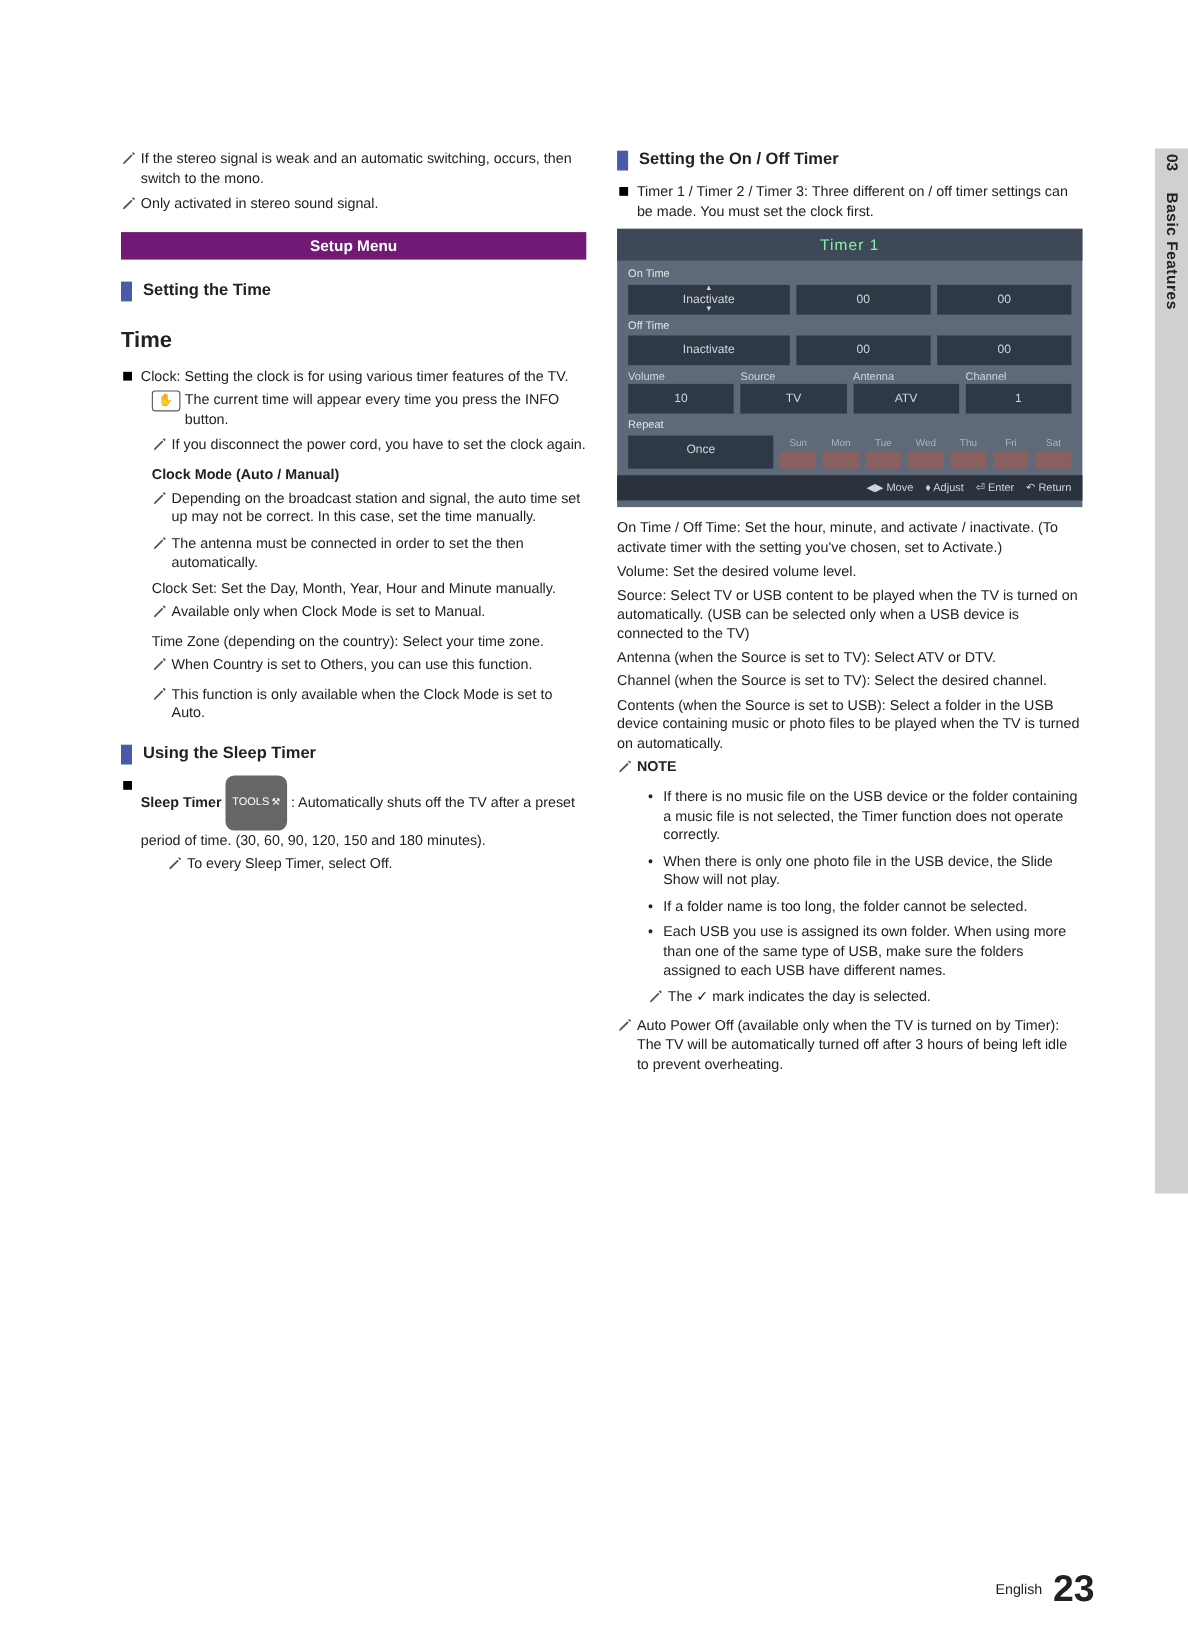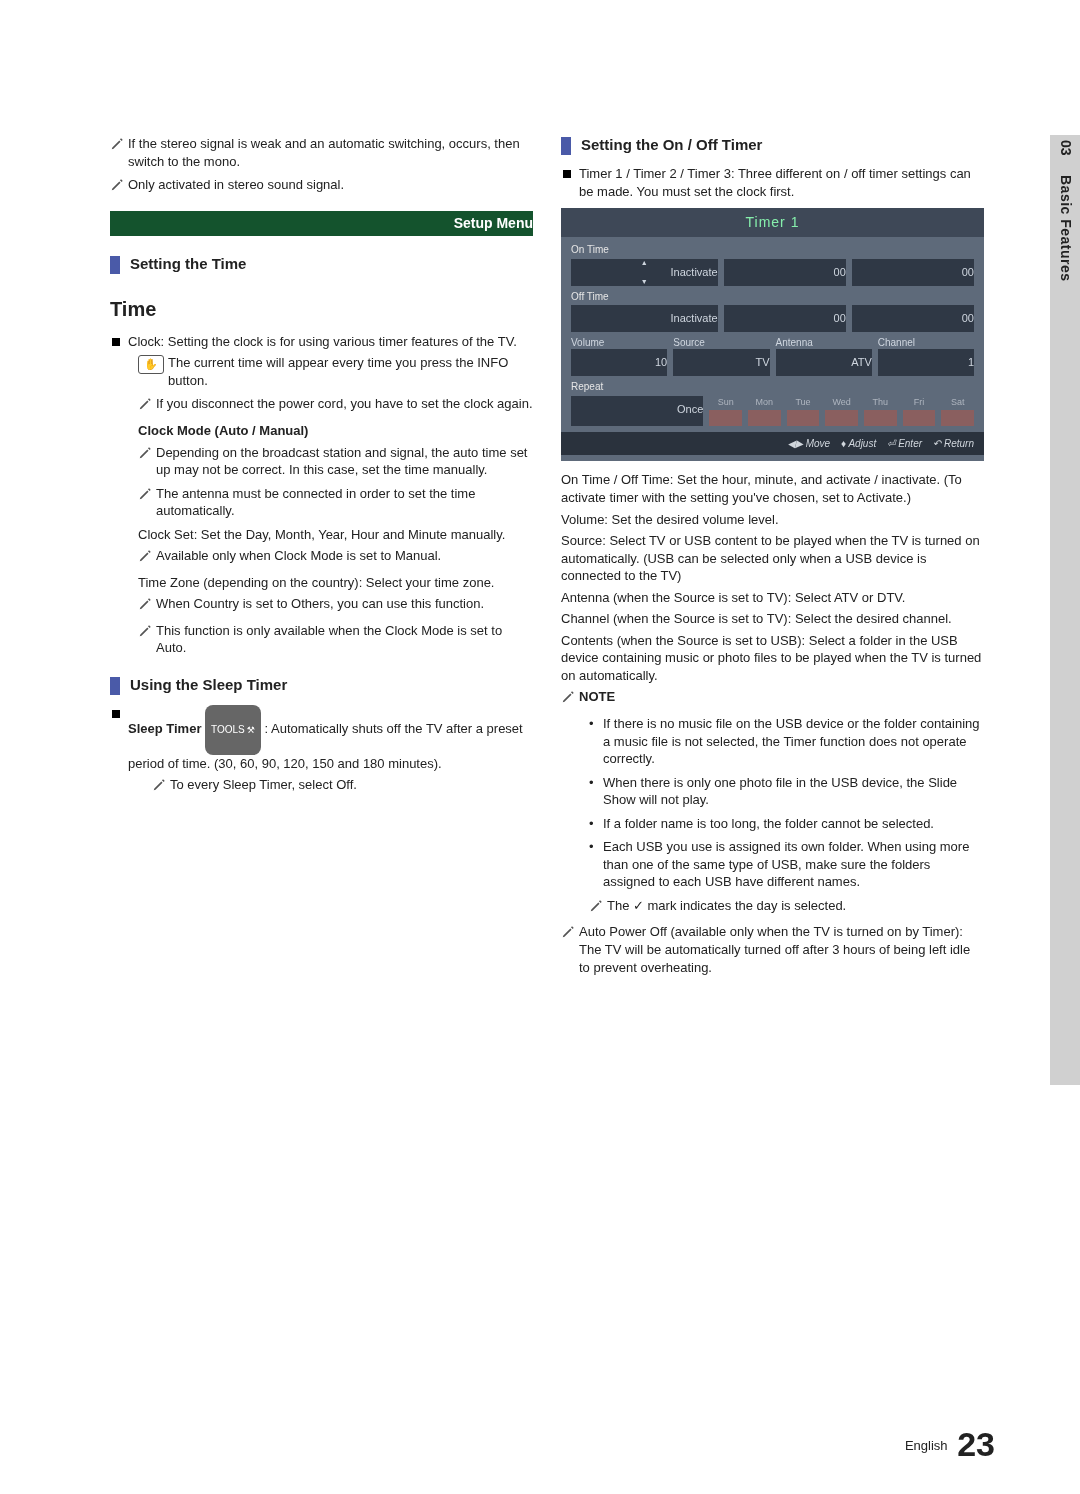--- a/index.html
+++ b/index.html
@@ -8,48 +8,48 @@
   .sidebar-tab { position: absolute; right: 0; top: 135px; width: 30px; height: 950px; background: #d0d0d0; }
   .sect-num { position: absolute; right: 6px; top: 140px; font-size: 14px; font-weight: bold; writing-mode: vertical-rl; }
   .sect-lbl { position: absolute; right: 6px; top: 175px; font-size: 14px; font-weight: bold; writing-mode: vertical-rl; letter-spacing: 0.5px; }
   .content { position: absolute; left: 110px; top: 135px; width: 875px; }
   .cols { display: flex; gap: 28px; }
   .col { width: 423px; font-size: 13px; line-height: 1.35; }
   .note-line { display: flex; align-items: flex-start; margin-bottom: 6px; }
   .pencil { flex: 0 0 18px; margin-top: 2px; }
   .pencil svg { width: 14px; height: 14px; }
   .hand { flex: 0 0 26px; border: 1px solid #555; border-radius: 3px; font-size: 11px; text-align: center; padding: 1px 2px; margin-right: 4px; margin-top: 1px; }
-  .menu-bar { background: #14532d; color: #fff; text-align: right; font-weight: bold; padding: 3px 0; margin: 14px 0 10px; font-size: 14px; }
+  .menu-bar { background: #701a75; color: #fff; text-align: center; font-weight: bold; padding: 3px 11px; margin: 14px 0 10px; font-size: 14px; }
   .sec-head { display: flex; align-items: flex-end; margin: 18px 0 10px; }
   .sec-bar { width: 10px; height: 18px; background: #4a5aa8; margin-right: 10px; }
   .sec-title { font-weight: bold; font-size: 15px; }
   h2.time { font-size: 20px; font-weight: bold; margin: 22px 0 10px; }
   .item-lead { display: flex; align-items: flex-start; margin: 8px 0 4px; }
   .sq { width: 8px; height: 8px; background: #000; margin: 5px 8px 0 2px; flex: 0 0 8px; }
   .sub { margin-left: 28px; }
   .sub2 { margin-left: 42px; }
   .b { font-weight: bold; }
   .tools-badge { display: inline-block; background: #666; color: #fff; font-size: 10px; border-radius: 8px; padding: 18px 6px; vertical-align: middle; }
   .tools-badge::after { content: "⚒"; font-size: 9px; margin-left: 2px; }
   .timer-panel { background: #5e6a7a; color: #e6e6e6; font-size: 11px; padding: 0 0 6px; margin: 8px 0 10px; }
   .timer-title { background: #3e4857; color: #86efac; text-align: center; padding: 5px 0; font-size: 14px; letter-spacing: 1px; }
   .tp-row { padding: 2px 10px 0; }
   .tp-lbl { font-size: 10px; margin: 4px 0 2px; }
   .tp-flex { display: flex; gap: 6px; }
-  .tp-cell { background: #2f3845; text-align: right; padding: 6px 0; font-size: 11px; flex: 1; color:#cfd6df; }
+  .tp-cell { background: #2f3845; text-align: center; padding: 6px 0; font-size: 11px; flex: 1; color:#cfd6df; }
   .tp-cell.act { position: relative; }
   .tp-cell.act::before { content:"▲"; position:absolute; top:-1px; left:50%; transform:translateX(-50%); font-size:7px; color:#cfd6df; }
   .tp-cell.act::after { content:"▼"; position:absolute; bottom:-1px; left:50%; transform:translateX(-50%); font-size:7px; color:#cfd6df; }
   .tp-4 .hdr { display:flex; gap:6px; font-size:10px; color:#cfd6df; }
   .tp-4 .hdr span { flex:1; }
   .days { display:flex; gap:6px; align-items:flex-end; flex:2; }
   .day { text-align:center; font-size:9px; color:#aeb5bf; flex:1; }
   .day .box { width: 100%; height: 16px; background: #8a5f5f; margin-top: 2px; }
   .tp-foot { background:#2a323d; color:#d0d6dd; font-size:10px; text-align:right; padding:5px 10px; margin-top:6px; }
-  .tp-foot span { margin-left: 8px; font-style: italic; }
+  .tp-foot span { margin-left: 8px; }
   .ul-disc { list-style: none; margin: 4px 0 4px 28px; }
   .ul-disc li { position: relative; padding-left: 14px; margin-bottom: 6px; }
   .ul-disc li::before { content: "•"; position: absolute; left: 0; top: 0; }
   .footer { position: absolute; bottom: 30px; right: 85px; font-size: 13px; }
   .footer .pg { font-size: 34px; font-weight: bold; margin-left: 6px; vertical-align: -6px; }
   p { margin-bottom: 4px; }
 </style>
 </head>
 <body>
 
@@ -103,21 +103,21 @@
         <div class="note-line sub">
           <span class="pencil"><svg viewBox="0 0 24 24">
                 <path fill="#555" d="M3 21l3-1 12-12-2-2L4 18l-1 3zM17 4l3 3 1-1c.6-.6.6-1.5 0-2l-1-1c-.6-.6-1.5-.6-2 0l-1 1z"></path>
               </svg></span>
           <span>Depending on the broadcast station and signal, the auto time set up may not be correct. In this case, set the time manually.</span>
         </div>
         <div class="note-line sub">
           <span class="pencil"><svg viewBox="0 0 24 24">
                 <path fill="#555" d="M3 21l3-1 12-12-2-2L4 18l-1 3zM17 4l3 3 1-1c.6-.6.6-1.5 0-2l-1-1c-.6-.6-1.5-.6-2 0l-1 1z"></path>
               </svg></span>
-          <span>The antenna must be connected in order to set the time automatically.</span>
+          <span>The antenna must be connected in order to set the then automatically.</span>
         </div>
 
         <p class="sub">Clock Set: Set the Day, Month, Year, Hour and Minute manually.</p>
         <div class="note-line sub">
           <span class="pencil"><svg viewBox="0 0 24 24">
                 <path fill="#555" d="M3 21l3-1 12-12-2-2L4 18l-1 3zM17 4l3 3 1-1c.6-.6.6-1.5 0-2l-1-1c-.6-.6-1.5-.6-2 0l-1 1z"></path>
               </svg></span>
           <span>Available only when Clock Mode is set to Manual.</span>
         </div>
 

